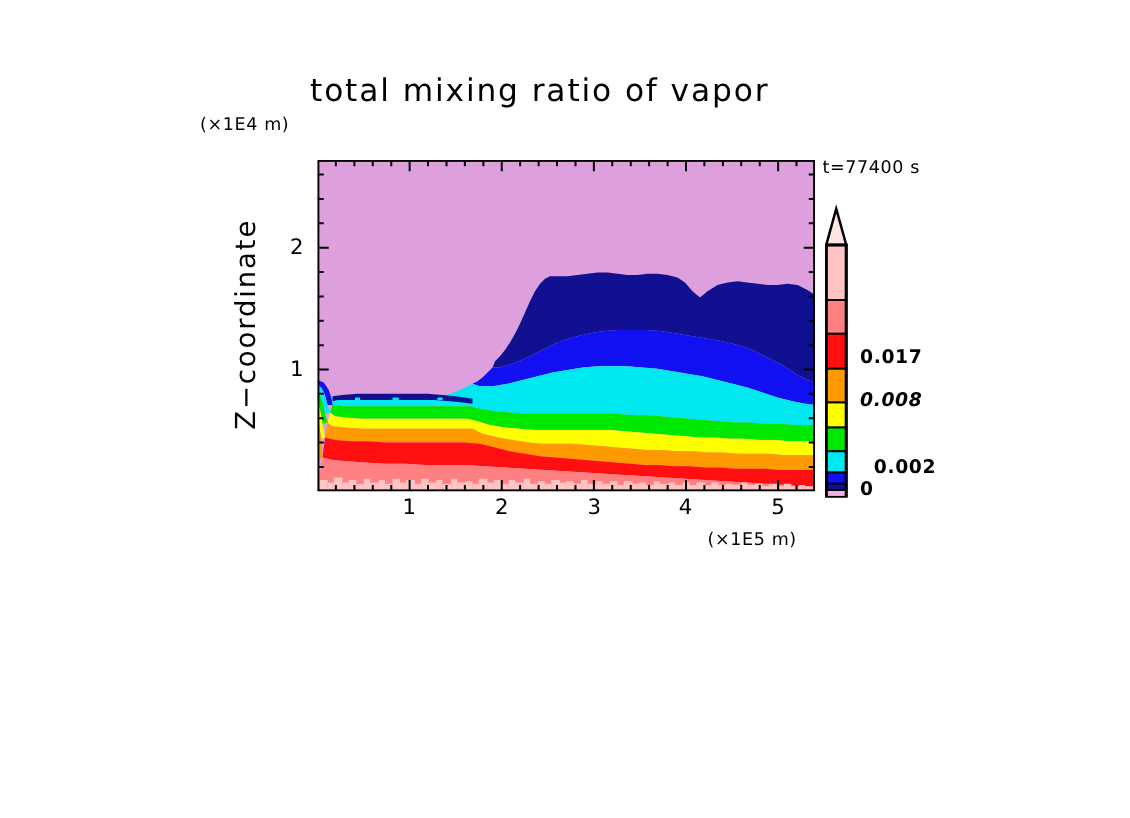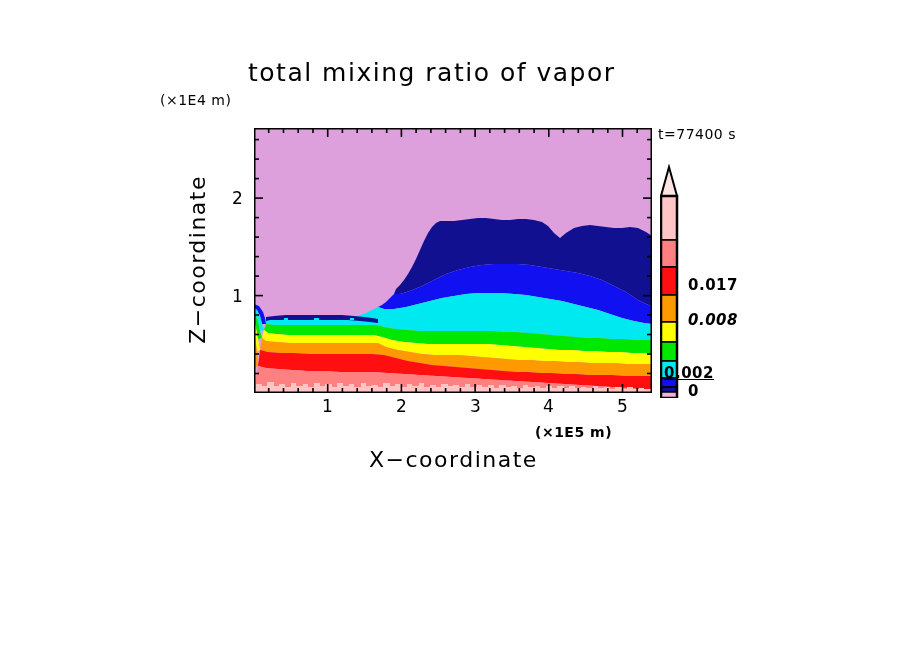--- a/index.html
+++ b/index.html
@@ -34,24 +34,24 @@
     letter-spacing: 1.5px;
   }
   #zunit-label {
     left: 160px;
     top: 92px;
     font-size: 14px;
     font-weight: normal;
     letter-spacing: 0.5px;
   }
   #xunit-label {
-    left: 535px;
+    left: 566px;
     top: 424px;
     font-size: 14px;
-    font-weight: bold;
+    font-weight: normal;
     letter-spacing: 0.5px;
   }
   #time-label {
     left: 658px;
     top: 126px;
     font-size: 14px;
     letter-spacing: 0.5px;
   }
   #xaxis-title {
     left: 369px;
@@ -93,21 +93,20 @@
 </style>
 </head>
 <body>
 
 <div class="figure">
 
   <div class="txt" id="plot-title">total mixing ratio of vapor</div>
   <div class="txt" id="zunit-label">(×1E4 m)</div>
   <div class="txt" id="time-label">t=77400 s</div>
   <div class="txt" id="xunit-label">(×1E5 m)</div>
-  <div class="txt" id="xaxis-title">X−coordinate</div>
   <div class="txt" id="yaxis-title">Z−coordinate</div>
 
   <svg id="plot-svg" width="398" height="265" viewBox="0 0 398 265">
     <defs>
       <clipPath id="plotclip">
           <rect x="0" y="0" width="398" height="265"></rect>
         </clipPath>
     </defs>
     <g clip-path="url(#plotclip)">
 
@@ -423,16 +422,16 @@
       <rect x="1" y="197" width="16" height="17" fill="#00e8f0"></rect>
       <rect x="1" y="214" width="16" height="9" fill="#1010f0"></rect>
       <rect x="1" y="223" width="16" height="5" fill="#101090"></rect>
       <rect x="1" y="228" width="16" height="6" fill="#f0b0e0"></rect>
     </g>
     <rect x="1" y="32" width="16" height="202" fill="none" stroke="#000000" stroke-width="2.5"></rect>
   </svg>
 
   <div class="cbar-label" style="left:688px; top:229px;margin-top:47px;">0.017</div>
   <div class="cbar-label" style="left:688px; top:311px;font-style:italic;">0.008</div>
-  <div class="cbar-label" style="left:664px; top:364px;text-decoration:underline;">0.002</div>
+  <div class="cbar-label" style="left:699px; top:364px;">0.002</div>
   <div class="cbar-label" style="left:688px; top:382px;">0</div>
 
 </div>
 
 </body></html>

